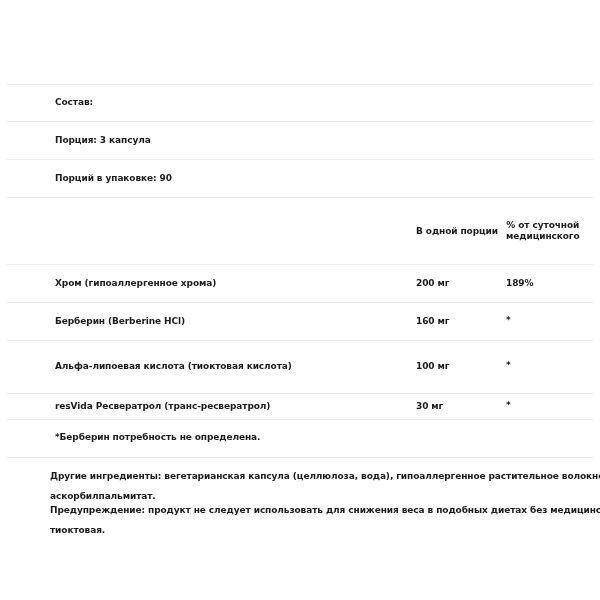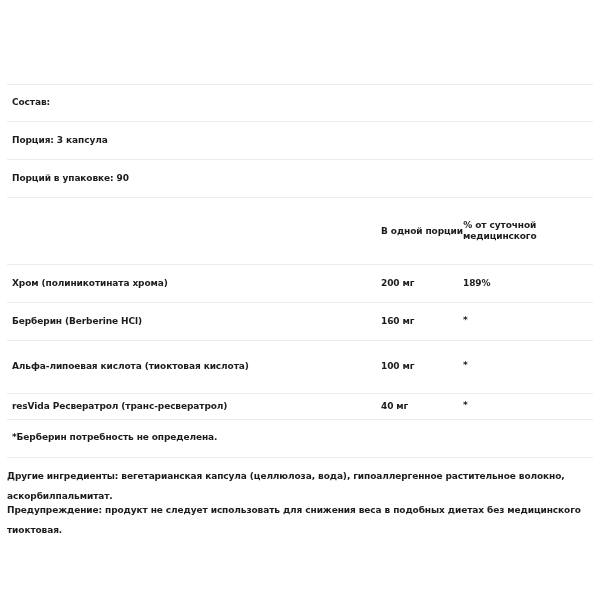--- a/index.html
+++ b/index.html
@@ -7,23 +7,23 @@
       width: 600px; height: 600px; position: relative; overflow: hidden;
       font-family: "DejaVu Sans", sans-serif;
       color: #1c1c1c;
       font-weight: 600;
       font-size: 9px;
     }
     .line {
       position: absolute; left: 7px; width: 586px; height: 1px;
       background: #ececec;
     }
-    .txt { position: absolute; white-space: nowrap; line-height: 11px; letter-spacing: -0.1px; }
+    .txt { position: absolute; white-space: nowrap; line-height: 11px; letter-spacing: -0.1px; margin-left: 43px; }
     .col1 { left: 12px; }
-    .col2 { left: 381px; }
+    .col2 { left: 373px; }
     .col3 { left: 463px; text-align: center; }
     .para { left: 7px; line-height: 20px; white-space: normal; width: 586px; }
   </style>
 </head>
 <body>
 
 <div>
 
   <div class="line" style="top:84px"></div>
   <div class="txt col1" style="top:97px">Состав:</div>
@@ -36,21 +36,21 @@
   <div>
     <div class="txt col2" style="top:226px">В одной порции</div>
     <div class="txt col3" style="top:220px">
       <div>% от суточной</div>
       <div>медицинского</div>
     </div>
   </div>
   <div class="line" style="top:264px"></div>
 
   <div>
-    <div class="txt col1" style="top:278px">Хром (полиникотината хрома)</div>
+    <div class="txt col1" style="top:278px">Хром (гипоаллергенное хрома)</div>
     <div class="txt col2" style="top:278px">200 мг</div>
     <div class="txt col3" style="top:278px">189%</div>
   </div>
   <div class="line" style="top:302px"></div>
 
   <div>
     <div class="txt col1" style="top:316px">Берберин (Berberine HCl)</div>
     <div class="txt col2" style="top:316px">160 мг</div>
     <div class="txt col3" style="top:315px">*</div>
   </div>
@@ -58,21 +58,21 @@
 
   <div>
     <div class="txt col1" style="top:361px">Альфа-липоевая кислота (тиоктовая кислота)</div>
     <div class="txt col2" style="top:361px">100 мг</div>
     <div class="txt col3" style="top:360px">*</div>
   </div>
   <div class="line" style="top:393px"></div>
 
   <div>
     <div class="txt col1" style="top:401px">resVida Ресвератрол (транс-ресвератрол)</div>
-    <div class="txt col2" style="top:401px">40 мг</div>
+    <div class="txt col2" style="top:401px">30 мг</div>
     <div class="txt col3" style="top:400px">*</div>
   </div>
   <div class="line" style="top:419px"></div>
 
   <div class="txt col1" style="top:432px">*Берберин потребность не определена.</div>
   <div class="line" style="top:457px"></div>
 
   <div class="txt para" style="top:466px">Другие ингредиенты: вегетарианская капсула (целлюлоза, вода), гипоаллергенное растительное волокно, аскорбилпальмитат.</div>
   <div class="txt para" style="top:500px">Предупреждение: продукт не следует использовать для снижения веса в подобных диетах без медицинского тиоктовая.</div>
 </div>

